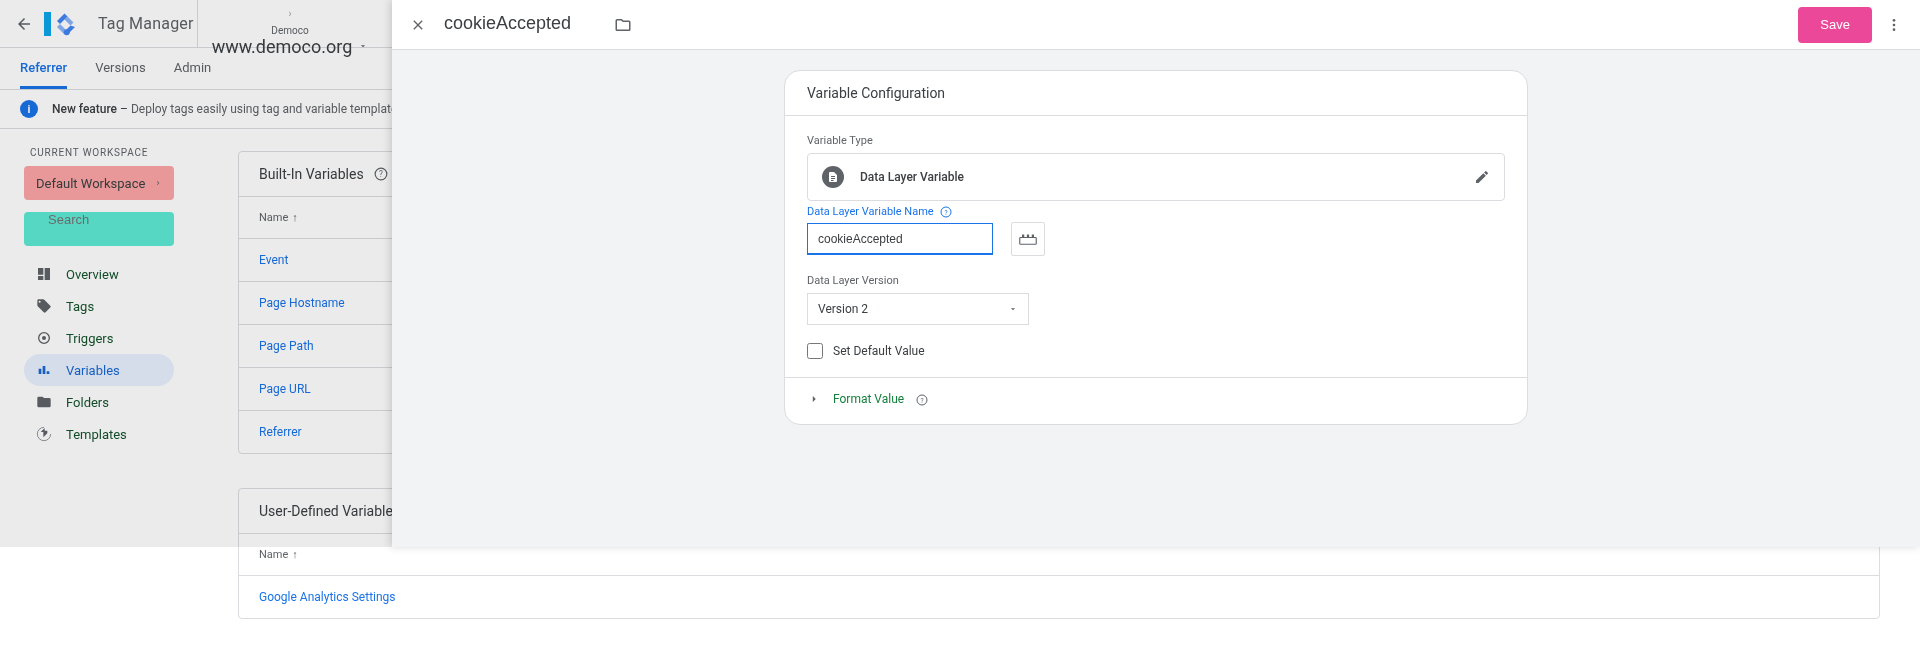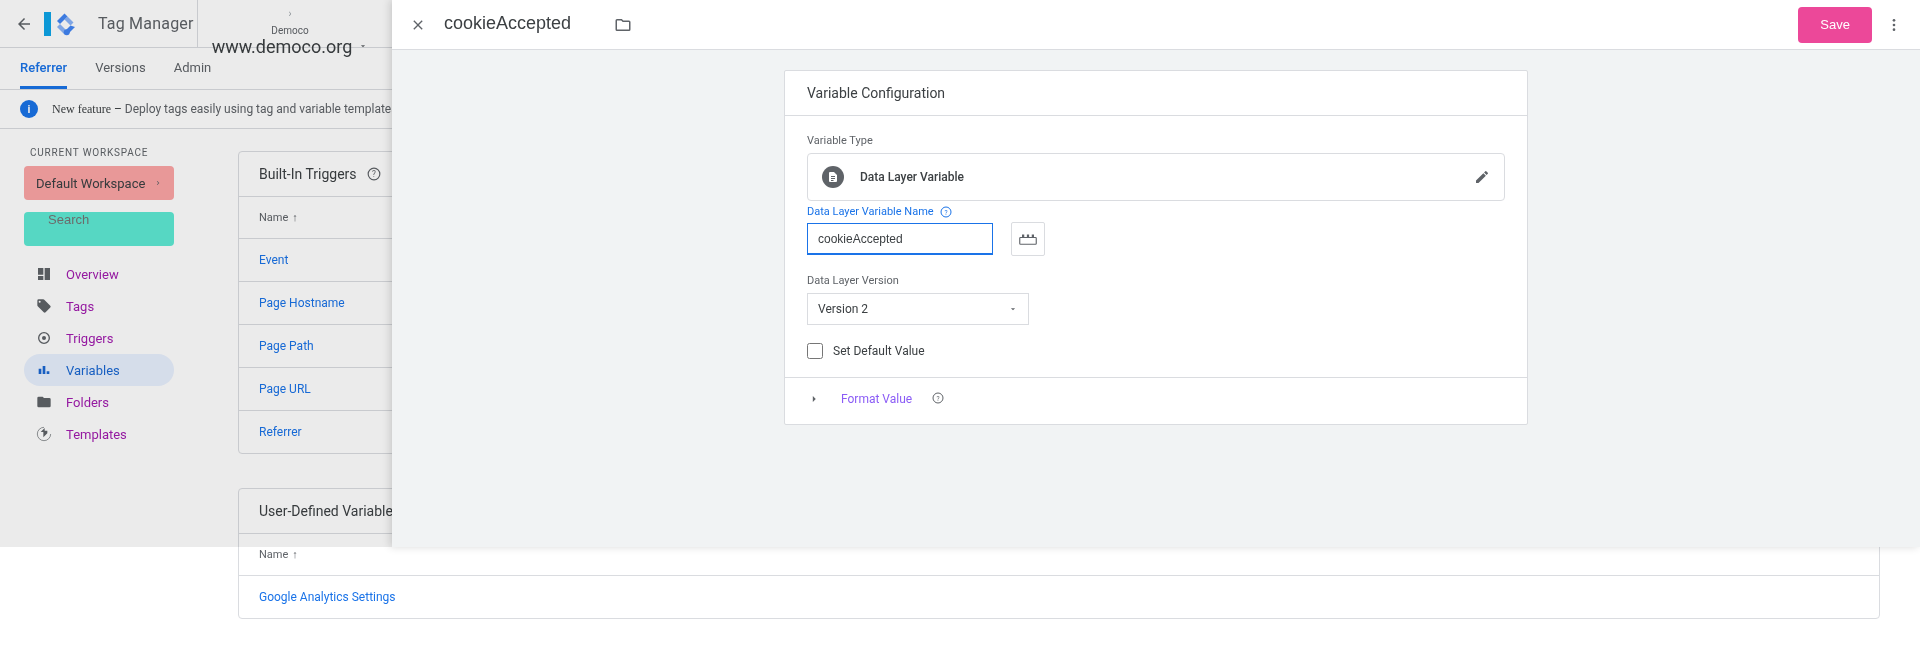--- a/index.html
+++ b/index.html
@@ -82,21 +82,21 @@
     padding: 10px 20px;
     border-bottom: 1px solid #dadce0;
     font-size: 12px;
   }
   .info-icon-circle {
     width: 18px; height: 18px; border-radius: 50%;
     background: #1a73e8; color: #fff;
     display: flex; align-items: center; justify-content: center;
     font-size: 11px; font-weight: bold;
   }
-  .info-banner .bold { font-weight: 500; font-family: Liberation Serif, serif; }
+  .info-banner .bold { font-weight: 500; }
   .info-banner .text { color: #5f6368; }
 
   
   .main-row { display: flex; height: calc(100% - 48px - 42px - 38px); }
   .sidebar { width: 198px; padding: 12px 24px; }
   .sidebar .label-hdr {
     font-size: 10px; color: #5f6368; letter-spacing: .8px;
     text-transform: uppercase; margin: 6px 6px 8px;
   }
   .ws-pick {
@@ -111,21 +111,21 @@
     padding: 0 12px; font-size: 13px; color: #5f6368;
     margin-top: 12px; gap: 12px;
   }
   .search-row input {
     border: none; background: transparent; outline: none;
     font-size: 13px; flex: 1; color: #3c4043;
   }
   .nav-list { margin-top: 12px; }
   .nav-item {
     height: 32px; display: flex; align-items: center; gap: 14px;
-    padding: 0 12px; font-size: 13px; color: #a21caf;
+    padding: 0 12px; font-size: 13px; color: #14532d;
     cursor: pointer; border-radius: 16px;
   }
   .nav-item.selected { background: #e8f0fe; color: #1967d2; }
   .nav-item.selected .nav-icon { color: #1967d2; }
   .nav-icon { width: 16px; color: #5f6368; }
 
   
   .content-bg { flex: 1; padding: 22px 40px; background: #fff; }
   .panel {
     border: 1px solid #dadce0; border-radius: 4px;
@@ -177,21 +177,21 @@
     width: 24px; height: 24px; display: flex; align-items: center; justify-content: center;
     color: #5f6368; margin-left: 10px; cursor: pointer;
   }
 
   .sp-body {
     background: #f1f3f4; height: calc(100% - 50px);
     padding: 20px 0;
   }
   .config-card {
     margin: 0 auto; width: 744px;
-    background: #fff; border-radius: 2px;
+    background: #fff; border-radius: 16px;
     border: 1px solid #dadce0;
   }
   .card-hdr { padding: 14px 22px; font-size: 14px; color: #3c4043; border-bottom: 1px solid #dadce0; }
   .card-body { padding: 18px 22px; }
   .field-lbl { font-size: 11px; color: #5f6368; margin-bottom: 6px; }
   .type-box {
     border: 1px solid #dadce0; border-radius: 4px;
     height: 48px; display: flex; align-items: center;
     padding: 0 14px; margin-bottom: 4px; cursor: pointer;
     position: relative;
@@ -221,21 +221,21 @@
   .version-sel {
     width: 222px; height: 32px;
     border: 1px solid #dadce0;
     display: flex; align-items: center; justify-content: space-between;
     padding: 0 10px; font-size: 12px; color: #3c4043;
     cursor: pointer; margin-bottom: 18px;
   }
   .chk-row { display: flex; align-items: center; gap: 10px; font-size: 12px; color: #3c4043; margin-bottom: 18px; }
   .chk-row input { width: 16px; height: 16px; }
   .hr { border-top: 1px solid #dadce0; margin: 0 -22px 14px; }
-  .fv-row { display: flex; align-items: flex-start; gap: 20px; font-size: 12px; color: #8b5cf6; }
+  .fv-row { display: flex; align-items: flex-end; gap: 12px; font-size: 12px; color: #15803d; }
   .chev-right { transform: rotate(-90deg); color: #5f6368; }
 
   svg { display: block; }
 </style>
 </head>
 <body>
 
 <div class="bg-app">
 
   <div class="top-header">
@@ -353,21 +353,21 @@
               </svg>
           </span>
           <span>Templates</span>
         </div>
       </div>
     </div>
 
     <div class="content-bg">
       <div class="panel">
         <div class="panel-hdr">
-          <span>Built-In Triggers</span>
+          <span>Built-In Variables</span>
           <svg width="14" height="14" viewBox="0 0 24 24">
               <circle cx="12" cy="12" r="10" fill="none" stroke="#5f6368" stroke-width="2"></circle>
               <text x="12" y="17" text-anchor="middle" font-size="14" fill="#5f6368">?</text>
             </svg>
         </div>
         <div class="table-hdr">
           <span>Name</span>
           <span class="arrow">↑</span>
         </div>
         <div class="table-row">Event</div>

